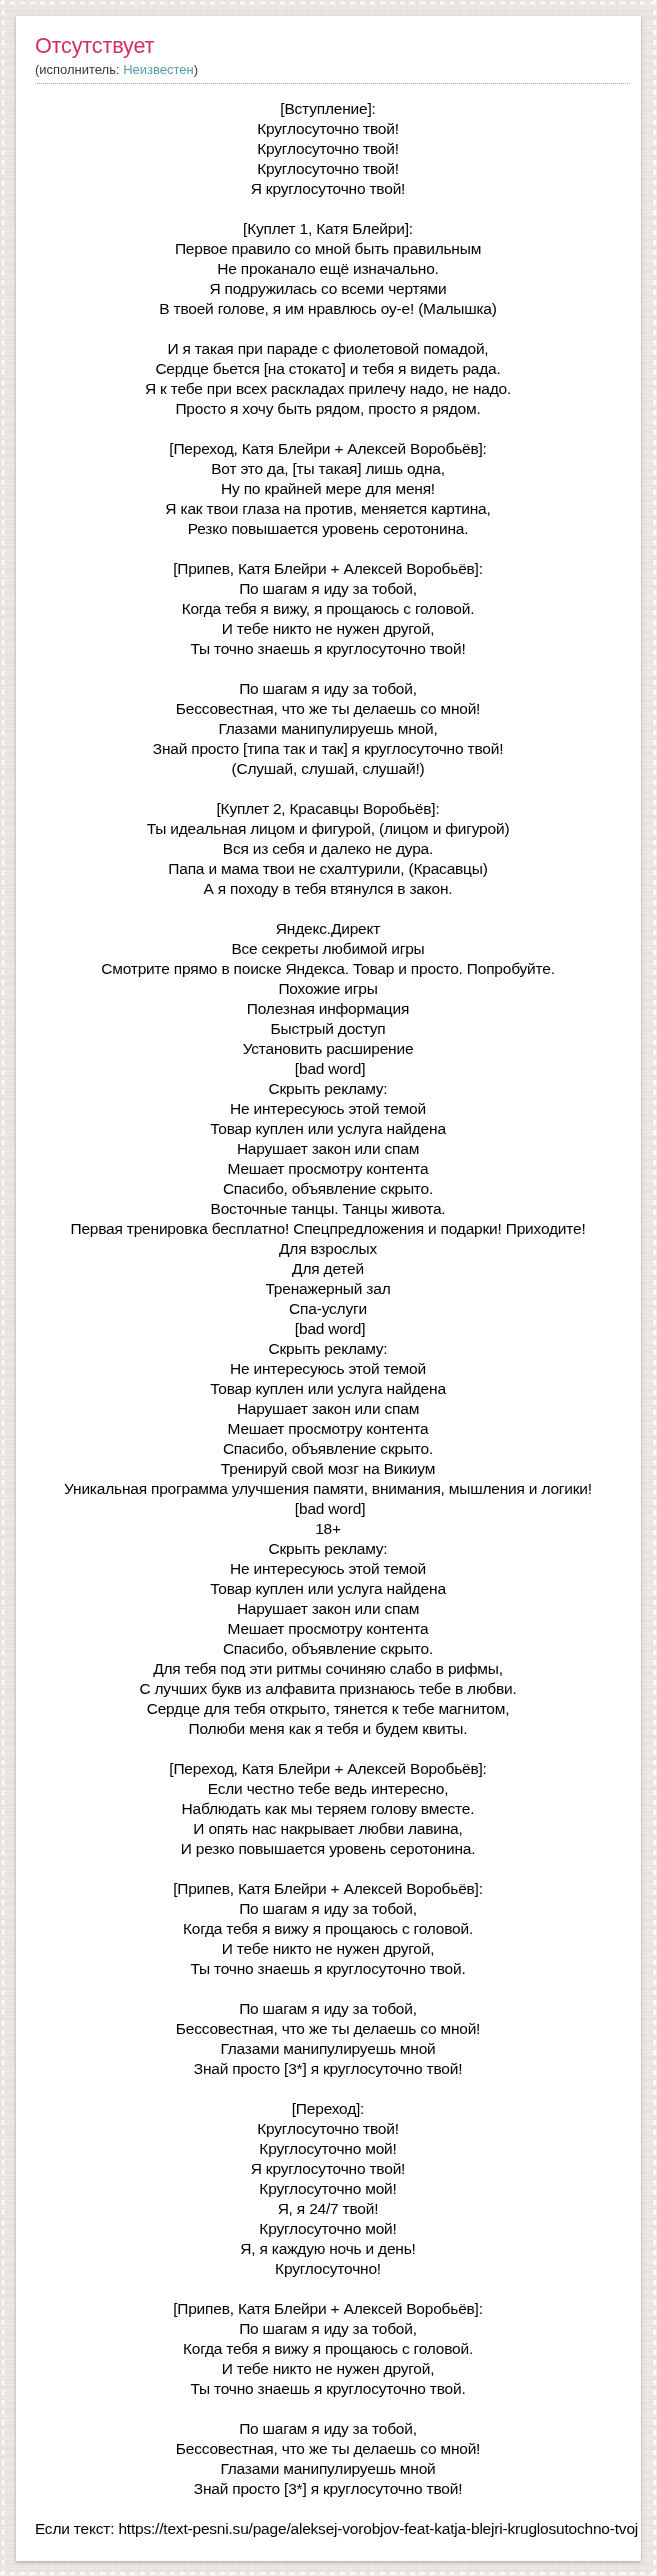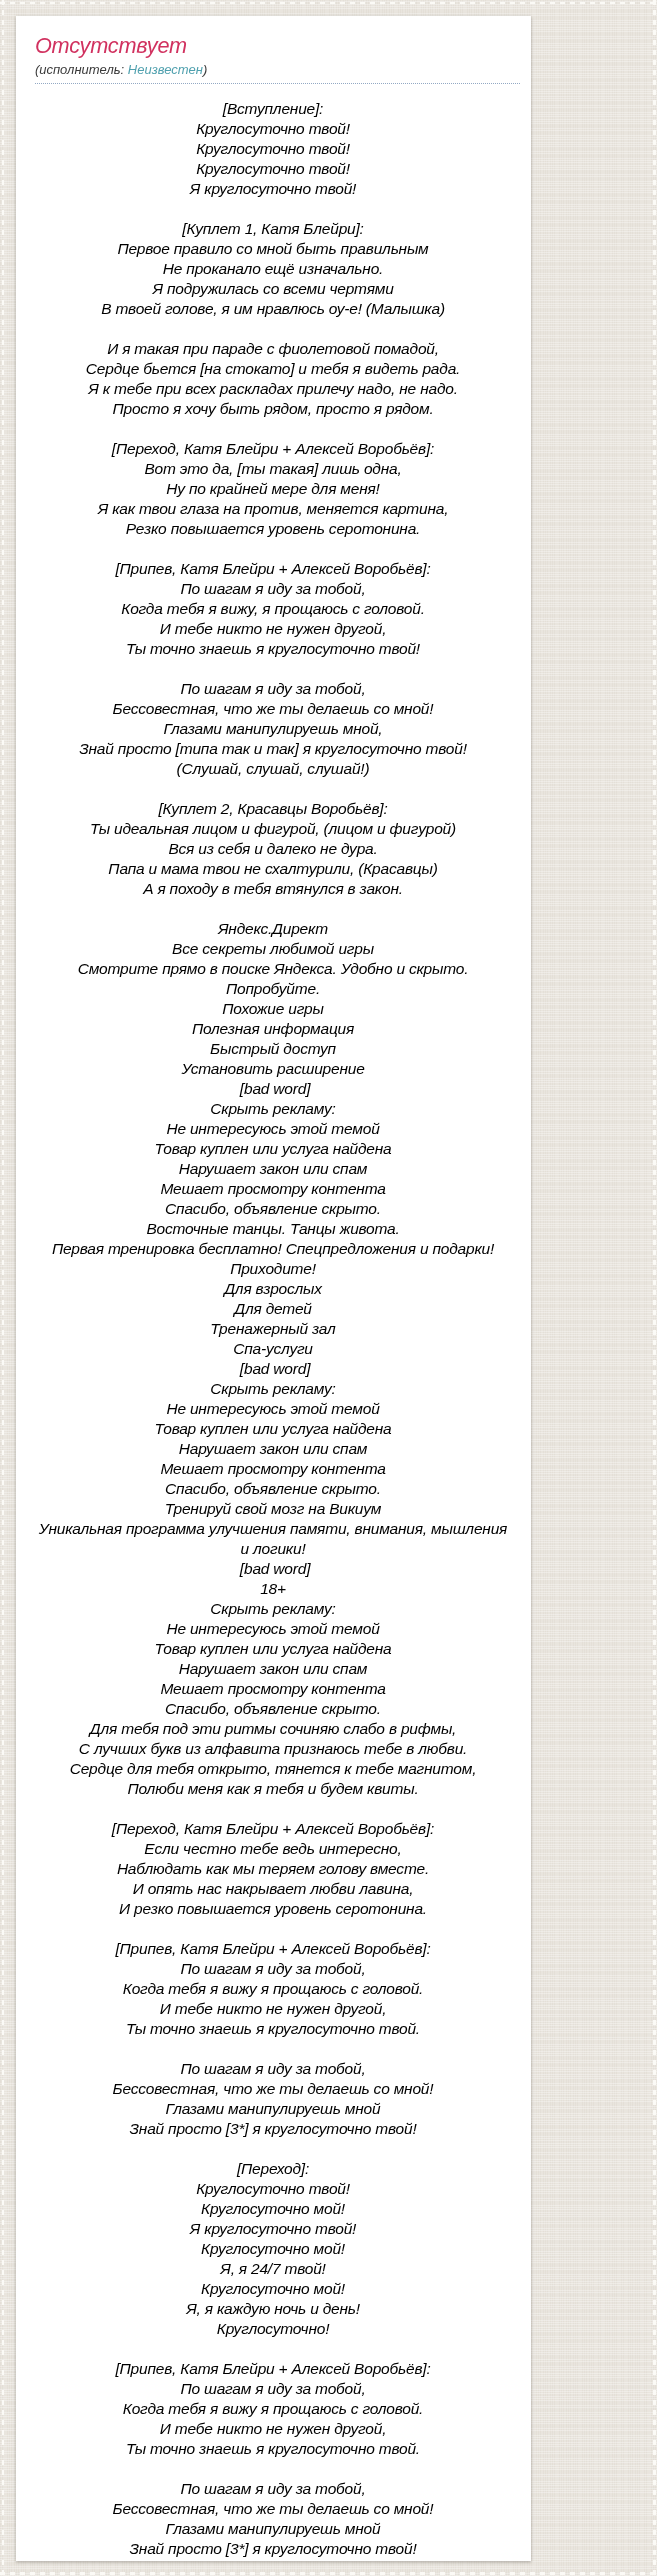--- a/index.html
+++ b/index.html
@@ -13,25 +13,24 @@
   }
   .stitch{position:absolute;pointer-events:none;}
   .stitch.h{left:0;right:0;height:2.3px;background:repeating-linear-gradient(90deg,#fbfaf6 0 5.4px, rgba(0,0,0,0) 5.4px 10px);}
   .stitch.top{top:1.5px}
   .stitch.bottom{bottom:1.5px}
   .stitch.v{top:0;bottom:0;width:2.3px;background:repeating-linear-gradient(180deg,#fbfaf6 0 5.4px, rgba(0,0,0,0) 5.4px 10px);}
   .stitch.left{left:1.5px}
   .stitch.right{right:1.5px}
 
   .card{
-    position:absolute;left:15.5px;top:15.5px;width:515px;bottom:15.5px;
+    position:absolute;left:15.5px;top:15.5px;width:625px;bottom:15.5px;
     box-sizing:border-box;background:#ffffff;
     box-shadow:0 0.8px 3.1px rgba(110,104,94,.55);
     padding:17px 19.4px 0 19.4px;
-    font-style:italic;
   }
   .title{
     margin:0;font-size:21.7px;line-height:26px;font-weight:400;
     letter-spacing:-0.2px;color:#d1315f;
   }
   .artist-line{font-size:13px;line-height:18px;color:#3a3a3a;margin-top:2.3px;}
   .artist-line .artist-link{color:#4fa0ae;text-decoration:none;cursor:pointer;}
   .separator{height:0;border-bottom:1.5px dotted #93a9c4;margin:3.9px -9.3px 0 0;}
   .lyrics{margin-top:15.5px;font-size:15.5px;line-height:20px;color:#000;text-align:center;}
   .stanza + .stanza{margin-top:20px;}
@@ -102,21 +101,21 @@
         <div class="stanza">
           <div class="line">[Куплет 2, Красавцы Воробьёв]:</div>
           <div class="line">Ты идеальная лицом и фигурой, (лицом и фигурой)</div>
           <div class="line">Вся из себя и далеко не дура.</div>
           <div class="line">Папа и мама твои не схалтурили, (Красавцы)</div>
           <div class="line">А я походу в тебя втянулся в закон.</div>
         </div>
         <div class="stanza">
           <div class="line">Яндекс.Директ</div>
           <div class="line">Все секреты любимой игры</div>
-          <div class="line">Смотрите прямо в поиске Яндекса. Удобно и скрыто. Попробуйте.</div>
+          <div class="line">Смотрите прямо в поиске Яндекса. Товар и просто. Попробуйте.</div>
           <div class="line">Похожие игры</div>
           <div class="line">Полезная информация</div>
           <div class="line">Быстрый доступ</div>
           <div class="line">Установить расширение</div>
           <div class="line"> [bad word]</div>
           <div class="line">Скрыть рекламу:</div>
           <div class="line">Не интересуюсь этой темой</div>
           <div class="line">Товар куплен или услуга найдена</div>
           <div class="line">Нарушает закон или спам</div>
           <div class="line">Мешает просмотру контента</div>

